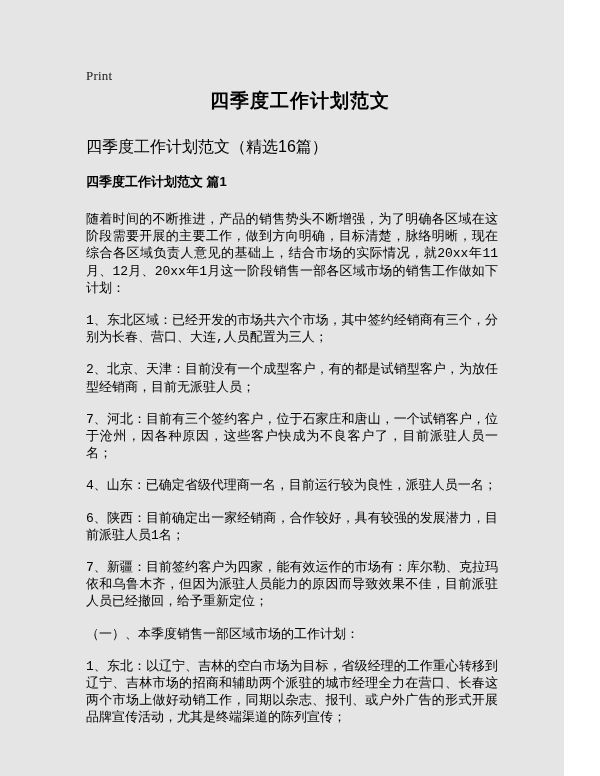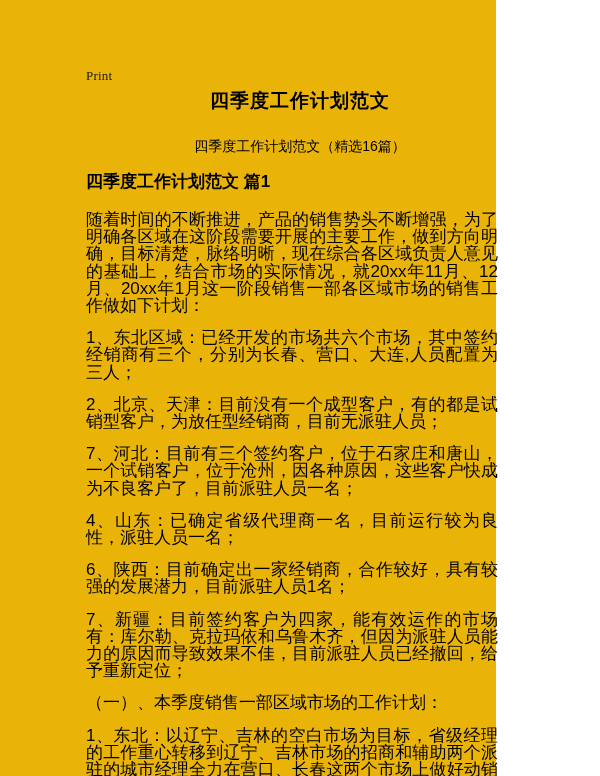--- a/index.html
+++ b/index.html
@@ -11,23 +11,23 @@
   body {
     width: 600px;
     height: 776px;
     font-family: "Liberation Sans", "DejaVu Sans", sans-serif;
     color: #000000;
     -webkit-font-smoothing: antialiased;
     overflow: hidden;
   }
   .page {
     position: relative;
-    width: 496px;
+    width: 564px;
     height: 776px;
-    background: #eab308;
+    background: #e5e5e5;
     box-sizing: border-box;
   }
   .print-link {
     position: absolute;
     left: 86px;
     top: 68px;
     font-family: "Liberation Serif", "DejaVu Serif", serif;
     font-size: 13px;
     line-height: 15px;
     color: #1a1a1a;
@@ -44,41 +44,41 @@
   .doc-title {
     font-size: 19px;
     line-height: 26px;
     font-weight: bold;
     text-align: center;
     margin: 0 0 24px 0;
     letter-spacing: 1px;
     color: #000000;
   }
   .subtitle {
-    font-size: 14px;
+    font-size: 16px;
     line-height: 17px;
     margin: 0 0 18px 0;
     color: #000000;
-    text-align: center;
   }
   .section-heading {
-    font-size: 17px;
+    font-size: 13px;
     line-height: 18px;
     font-weight: bold;
     margin: 0 0 20px 0;
     color: #000000;
   }
   p.para {
-    font-size: 17px;
+    font-size: 13px;
     line-height: 17.2px;
     margin: 0 16px 15px 0;
     color: #000000;
     text-align: justify;
     text-justify: inter-ideograph;
     word-break: break-all;
+    font-family: Liberation Mono, monospace;
   }
   p.para:last-child {
     margin-bottom: 0;
   }
 </style>
 </head>
 <body>
 
 <div class="page">
 

